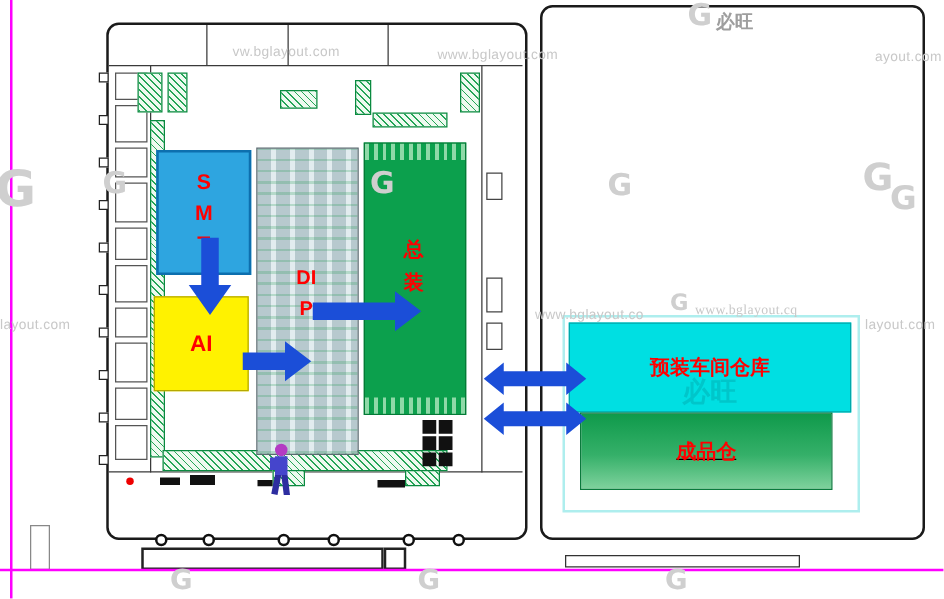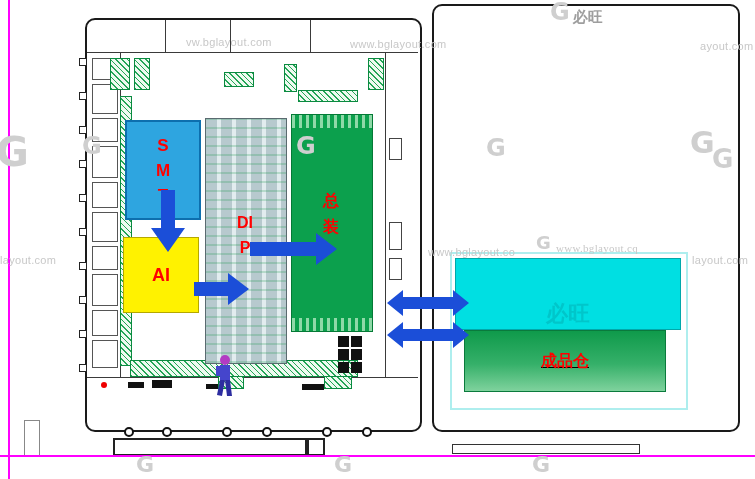--- a/index.html
+++ b/index.html
@@ -124,20 +124,21 @@
       </svg>
   </div>
   <div class="arrow" style="left:386px;top:320px;">
     <svg width="84" height="30" viewBox="0 0 84 30">
         <polygon points="1,15 17,2 17,9 67,9 67,2 83,15 67,28 67,21 17,21 17,28" fill="#1b4ed8"></polygon>
       </svg>
   </div>
 
   <div class="abs" style="left:450px;top:252px;width:234px;height:154px;border:2px solid #aeeeee;z-index:2;"></div>
   <div class="abs centerflex" style="left:455px;top:258px;width:224px;height:70px;background:#00dfe2;border:1px solid #00a8aa;z-index:2;">
+    <div class="blockText" style="position:static;font-size:16px;">预装车间仓库</div>
     <div style="position:absolute;left:0;right:0;bottom:0;text-align:center;font-size:22px;font-weight:bold;color:rgba(0,110,120,.22);">必旺</div>
   </div>
   <div class="abs centerflex" style="left:464px;top:330px;width:200px;height:60px;border:1px solid #0a7a3c;z-index:2;
               background:linear-gradient(180deg,#0f9a4b 0%,#35b069 55%,#7fd29d 100%);text-decoration:underline;">
     <div class="blockText" style="position:static;font-size:16px;">成品仓</div>
   </div>
 
   <div class="sqgrid" style="left:338px;top:336px;">
     <div class="sq"></div>
     <div class="sq"></div>

